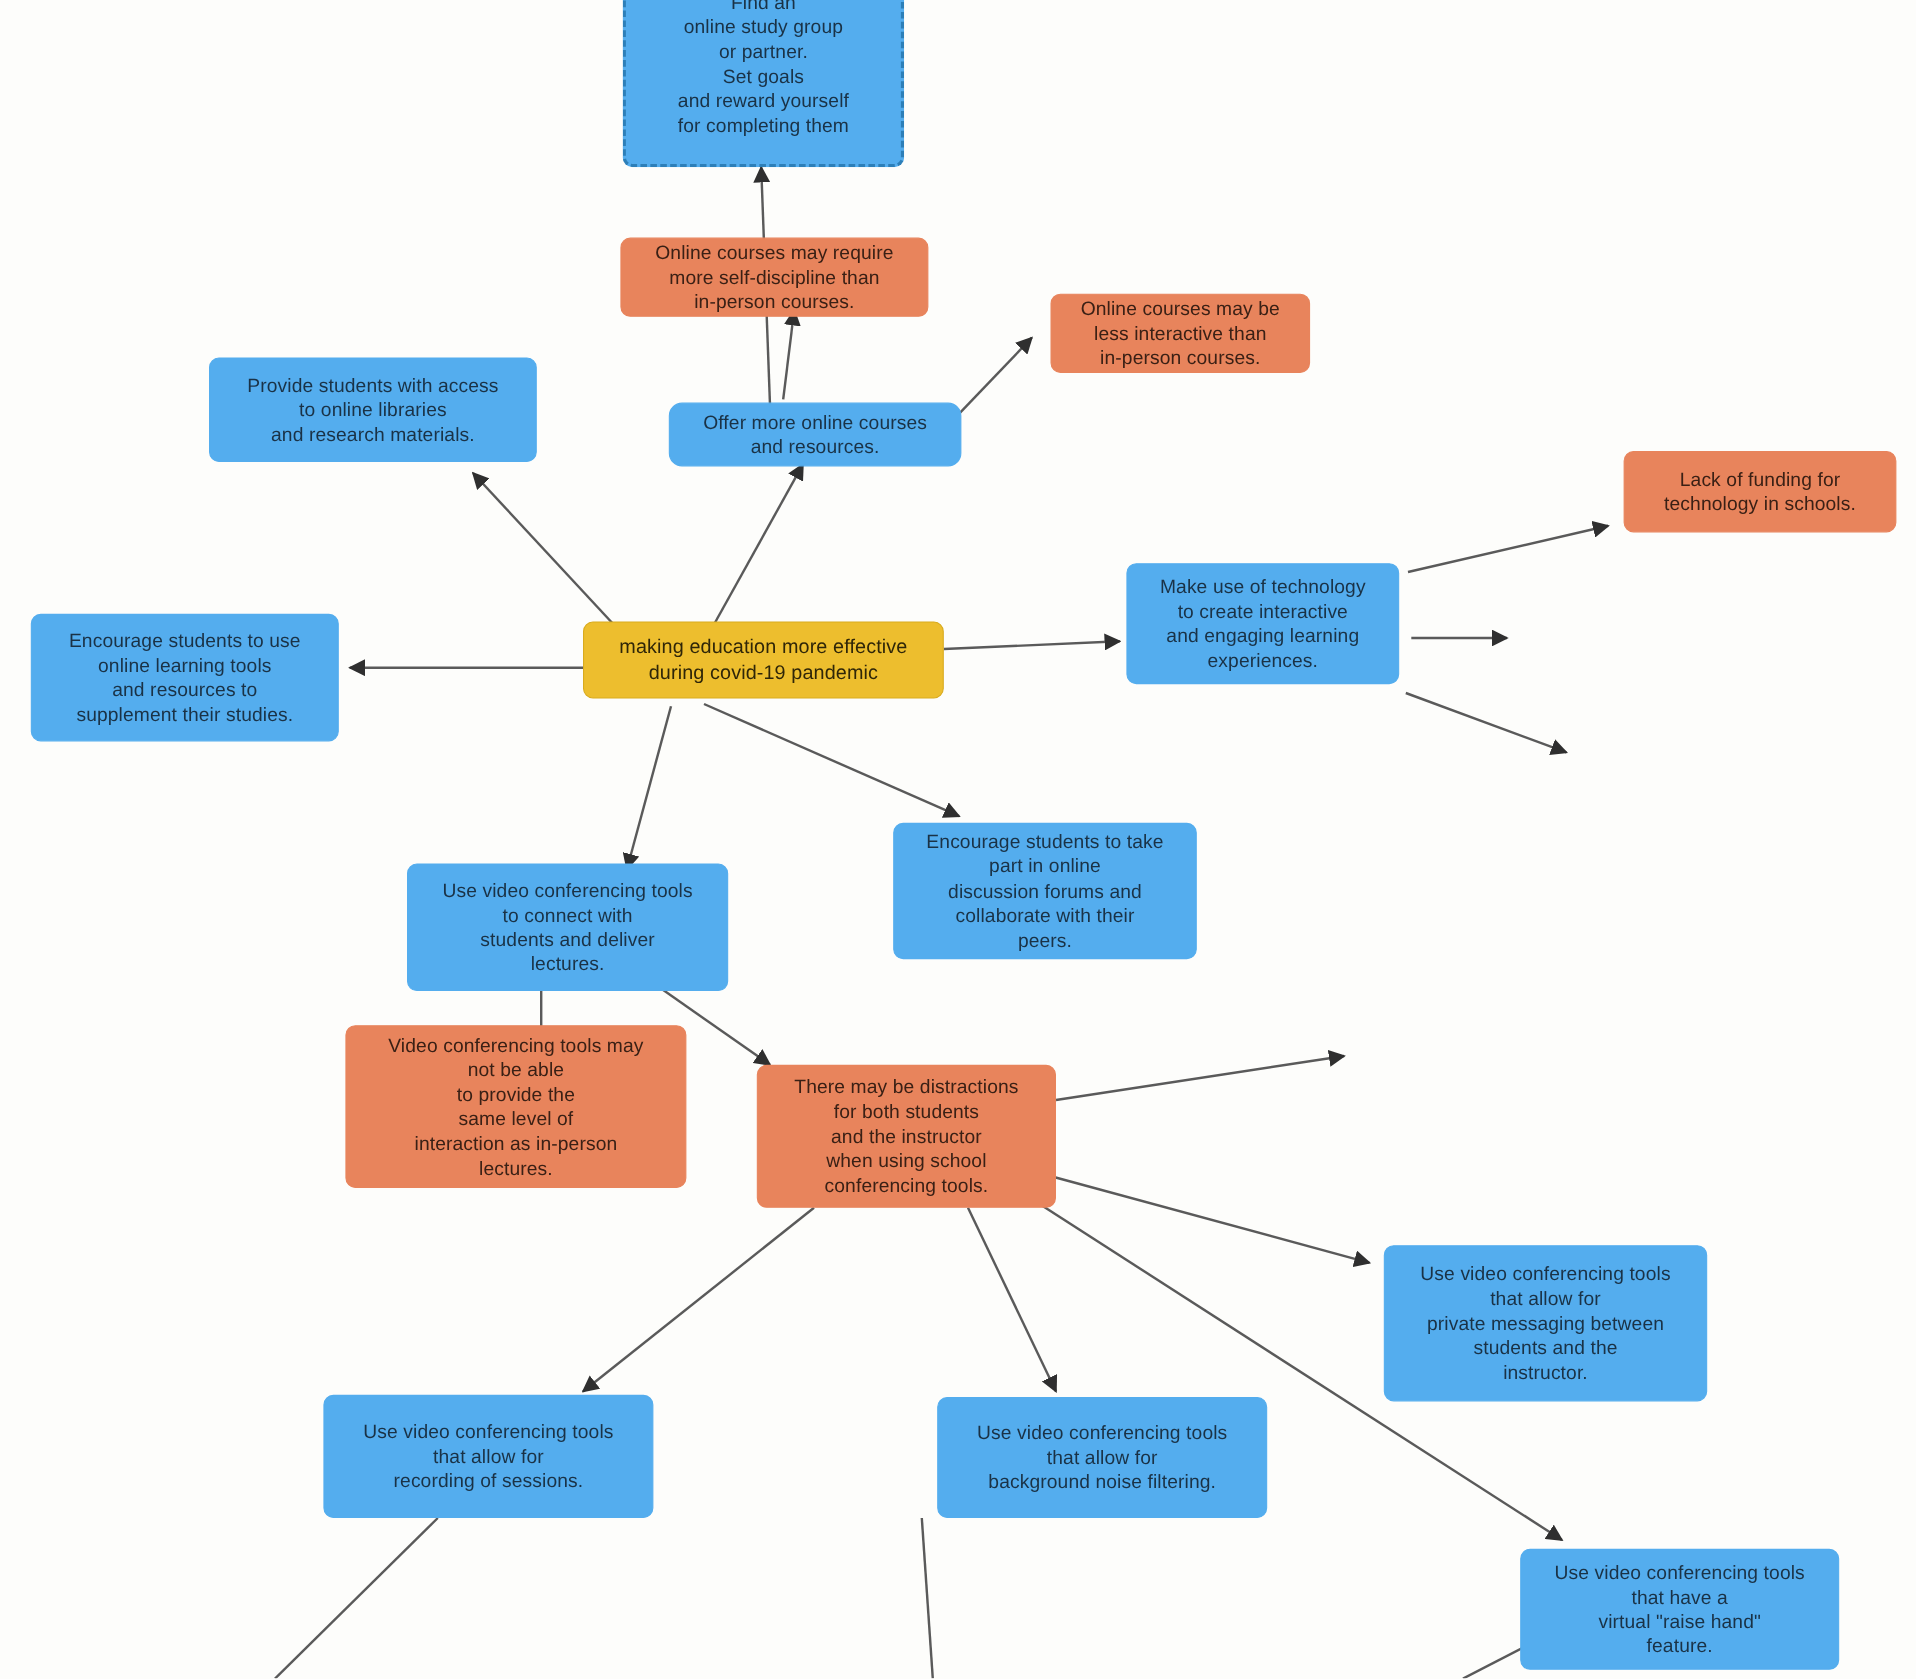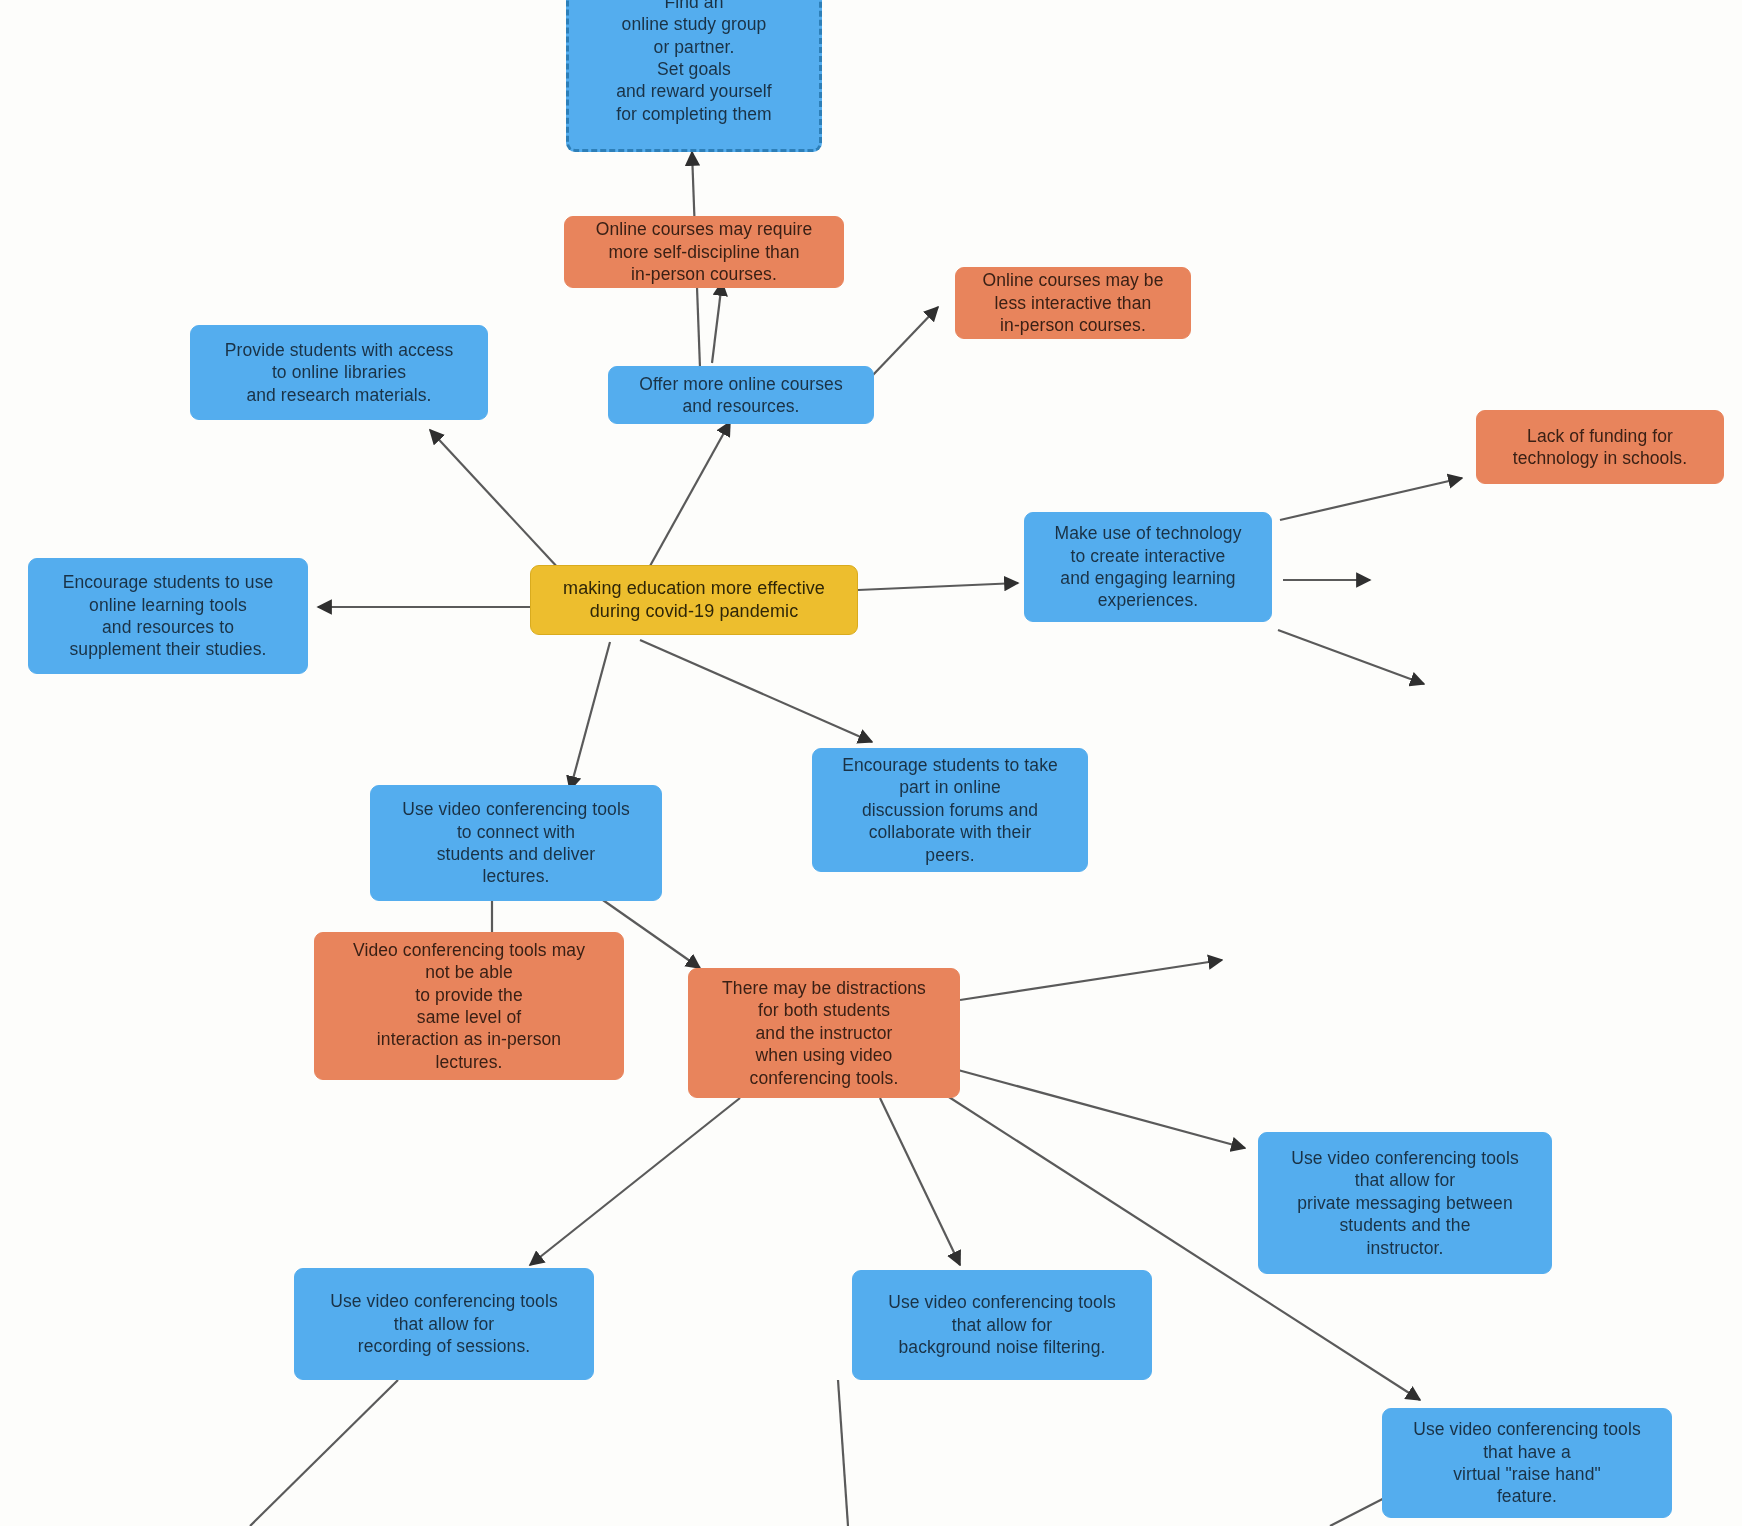--- a/index.html
+++ b/index.html
@@ -126,21 +126,21 @@
 for completing them</div>
 
   <div class="node orange" style="left:564px; top:216px; width:280px; height:72px; font-size:17.5px;">Online courses may require
 more self-discipline than
 in-person courses.</div>
 
   <div class="node orange" style="left:955px; top:267px; width:236px; height:72px; font-size:17.5px;">Online courses may be
 less interactive than
 in-person courses.</div>
 
-  <div class="node blue" style="left:608px; top:366px; width:266px; height:58px; font-size:17.5px;">Offer more online courses
+  <div class="node blue" style="left:608px; top:366px; width:266px; height:58px; font-size:17.5px;border-radius:12px;">Offer more online courses
 and resources.</div>
 
   <div class="node blue" style="left:190px; top:325px; width:298px; height:95px; font-size:17.5px;">Provide students with access
 to online libraries
 and research materials.</div>
 
   <div class="node blue" style="left:28px; top:558px; width:280px; height:116px; font-size:17.5px;">Encourage students to use
 online learning tools
 and resources to
 supplement their studies.</div>
@@ -172,21 +172,21 @@
   <div class="node orange" style="left:314px; top:932px; width:310px; height:148px; font-size:17.5px;">Video conferencing tools may
 not be able
 to provide the
 same level of
 interaction as in-person
 lectures.</div>
 
   <div class="node orange" style="left:688px; top:968px; width:272px; height:130px; font-size:17.5px;">There may be distractions
 for both students
 and the instructor
-when using video
+when using school
 conferencing tools.</div>
 
 
   <div class="node blue" style="left:1258px; top:1132px; width:294px; height:142px; font-size:17.5px;">Use video conferencing tools
 that allow for
 private messaging between
 students and the
 instructor.</div>
 
   <div class="node blue" style="left:294px; top:1268px; width:300px; height:112px; font-size:17.5px;">Use video conferencing tools

